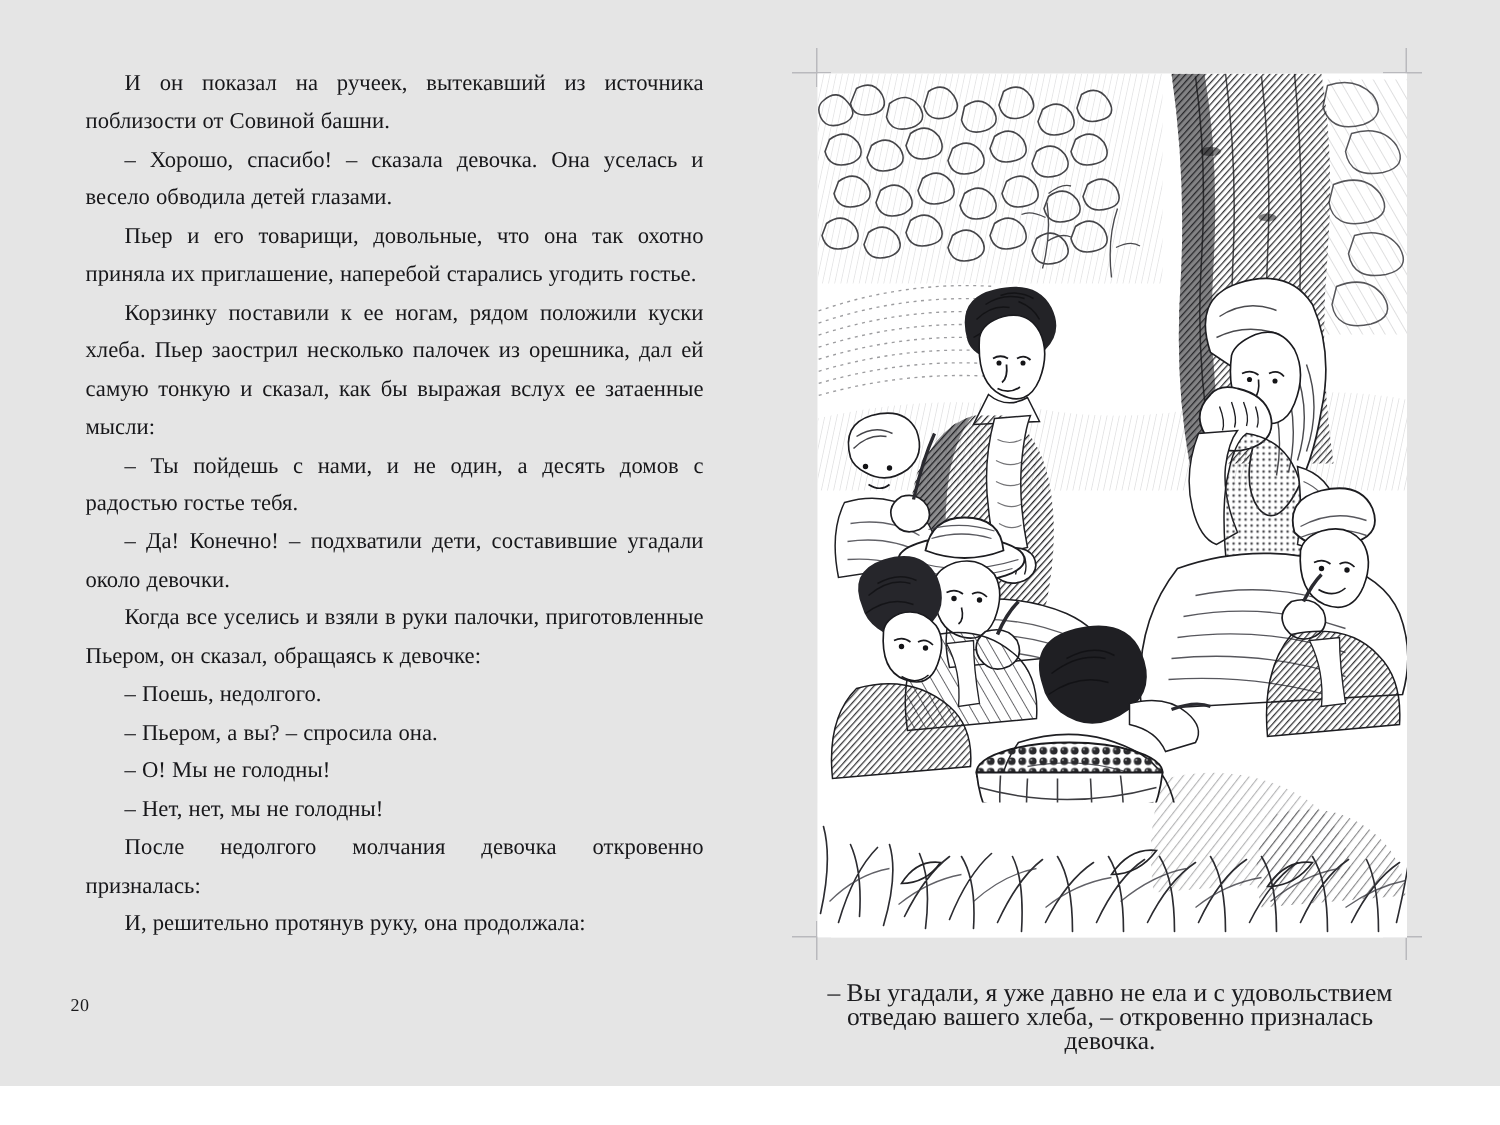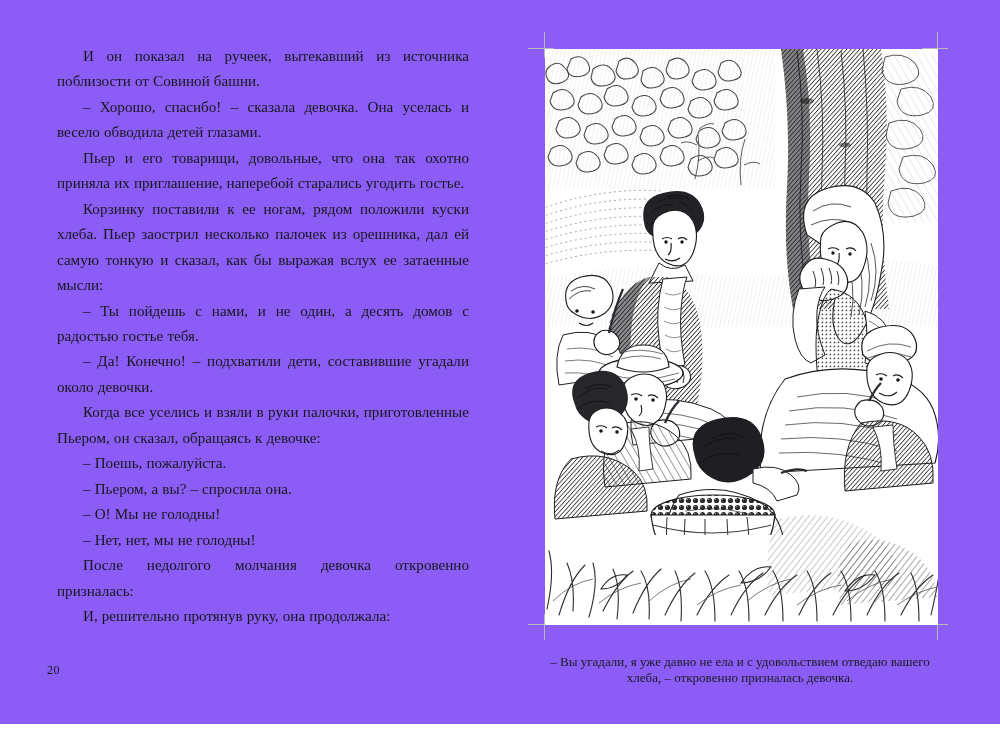--- a/index.html
+++ b/index.html
@@ -12,21 +12,21 @@
     height: 750px;
     overflow: hidden;
     font-family: "Liberation Serif", "DejaVu Serif", serif;
     color: #141414;
   }
 
   .page-spread {
     position: relative;
     width: 1000px;
     height: 724px;
-    background: #8b5cf6;
+    background: #e5e5e5;
   }
 
   
   .page-left {
     position: absolute;
     left: 0; top: 0;
     width: 500px;
     height: 750px;
   }
 
@@ -102,42 +102,42 @@
     overflow: hidden;
   }
   .plate svg { display: block; }
 
   .plate-caption {
     position: absolute;
     left: 16px;
     top: 622px;
     width: 392px;
     text-align: center;
-    font-size: 13px;
+    font-size: 17px;
     line-height: 16.2px;
     color: #1b1b1e;
     letter-spacing: 0.01px;
   }
 </style>
 </head>
 <body>
 
 <div class="page-spread">
 
   <div class="page-left">
 
     <div class="text-column">
       <p class="para">И он показал на ручеек, вытекавший из источника поблизости от Совиной башни.</p>
       <p class="para">– Хорошо, спасибо! – сказала девочка. Она уселась и весело обводила детей глазами.</p>
       <p class="para">Пьер и его товарищи, довольные, что она так охотно приняла их приглашение, наперебой старались угодить гостье.</p>
       <p class="para">Корзинку поставили к ее ногам, рядом положили куски хлеба. Пьер заострил несколько палочек из орешника, дал ей самую тонкую и сказал, как бы выражая вслух ее затаенные мысли:</p>
       <p class="para">– Ты пойдешь с нами, и не один, а десять домов с радостью гостье тебя.</p>
       <p class="para">– Да! Конечно! – подхватили дети, составившие угадали около девочки.</p>
       <p class="para">Когда все уселись и взяли в руки палочки, приготовленные Пьером, он сказал, обращаясь к девочке:</p>
-      <p class="para">– Поешь, пожалуйста.</p>
+      <p class="para">– Поешь, недолгого.</p>
       <p class="para">– Пьером, а вы? – спросила она.</p>
       <p class="para">– О! Мы не голодны!</p>
       <p class="para">– Нет, нет, мы не голодны!</p>
       <p class="para">После недолгого молчания девочка откровенно призналась:</p>
       <p class="para">И, решительно протянув руку, она продолжала:</p>
 
     </div>
 
     <div class="page-number">20</div>
   </div>

